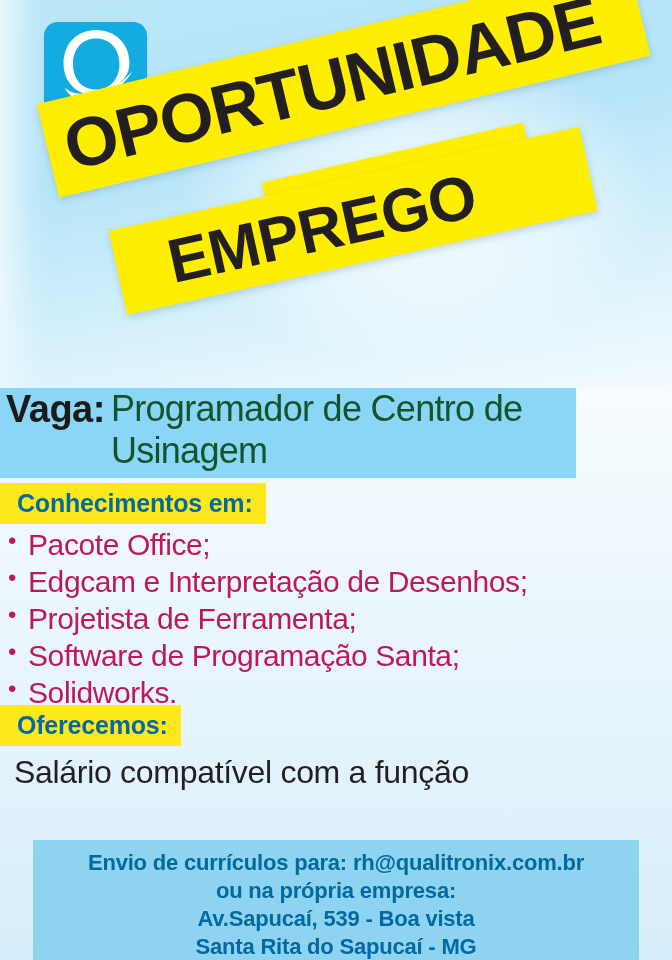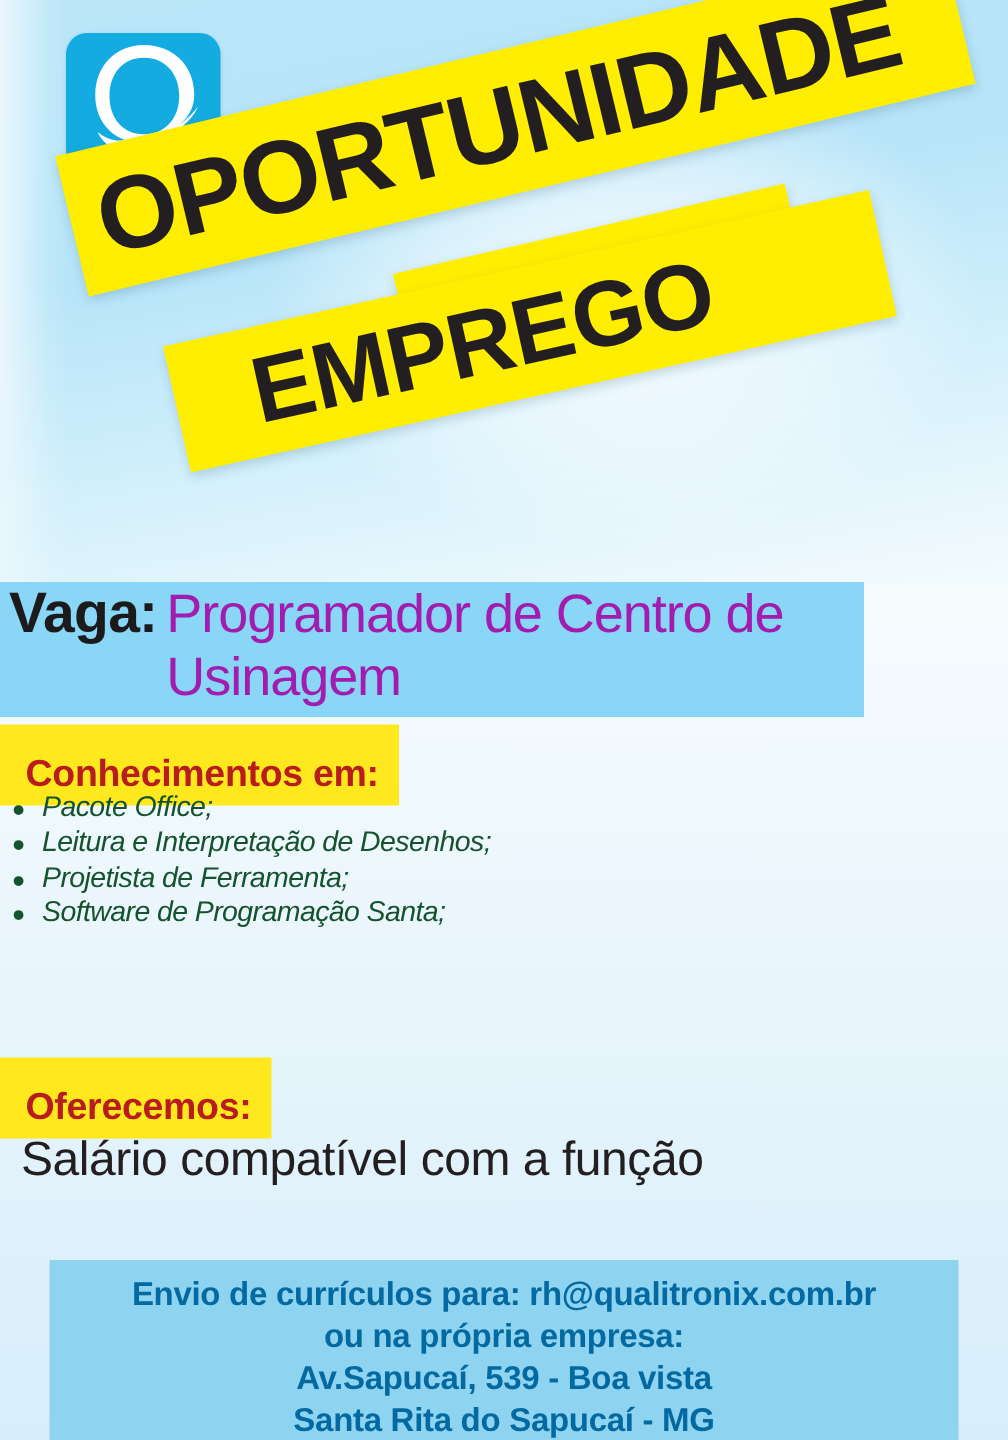--- a/index.html
+++ b/index.html
@@ -121,55 +121,54 @@
   .vaga-label {
     font-size: 38px;
     font-weight: bold;
     color: #1b1b1b;
     letter-spacing: -0.5px;
     margin-right: 6px;
   }
   .vaga-value {
     font-size: 36px;
     font-weight: normal;
-    color: #a21caf;
+    color: #14532d;
     letter-spacing: -0.7px;
   }
 
   
   .hl {
     position: absolute;
     background: #ffe81e;
-    color: #b91c1c;
+    color: #0369a1;
     font-weight: bold;
     font-size: 25px;
-    padding: 20px 13px 6px 17px;
+    padding: 7px 13px 6px 17px;
     box-sizing: border-box;
     letter-spacing: -0.2px;
     line-height: 1.1;
   }
   .hl-conhecimentos { left: 0; top: 483px; }
   .hl-oferecemos    { left: 0; top: 705px; text-align: center; }
 
   
   .bullets {
     position: absolute;
     left: 8px; top: 527px;
     width: 650px;
     margin: 0; padding: 0;
     list-style: none;
   }
   .bullets li {
-    font-size: 19px;
-    color: #14532d;
+    font-size: 30px;
+    color: #be185d;
     line-height: 1.23;
     letter-spacing: -0.4px;
     position: relative;
     padding-left: 20px;
-    font-style: italic;
   }
   .bullets li::before {
     content: "\2022";
     position: absolute;
     left: 0; top: -1px;
     font-size: 24px;
   }
 
   
   .offers {
@@ -229,23 +228,24 @@
 
   <div class="vaga-band">
     <span class="vaga-label">Vaga:</span>
     <span class="vaga-value">Programador de Centro de Usinagem</span>
   </div>
 
   <div class="hl hl-conhecimentos">Conhecimentos em:</div>
 
   <ul class="bullets">
     <li>Pacote Office;</li>
-    <li>Leitura e Interpretação de Desenhos;</li>
+    <li>Edgcam e Interpretação de Desenhos;</li>
     <li>Projetista de Ferramenta;</li>
     <li>Software de Programação Santa;</li>
+    <li>Solidworks.</li>
   </ul>
 
   <div class="hl hl-oferecemos">Oferecemos:</div>
 
   <ul class="offers">
     <li>Salário compatível com a função</li>
   </ul>
 
   <div class="contact">
     <div>Envio de currículos para: rh@qualitronix.com.br</div>

